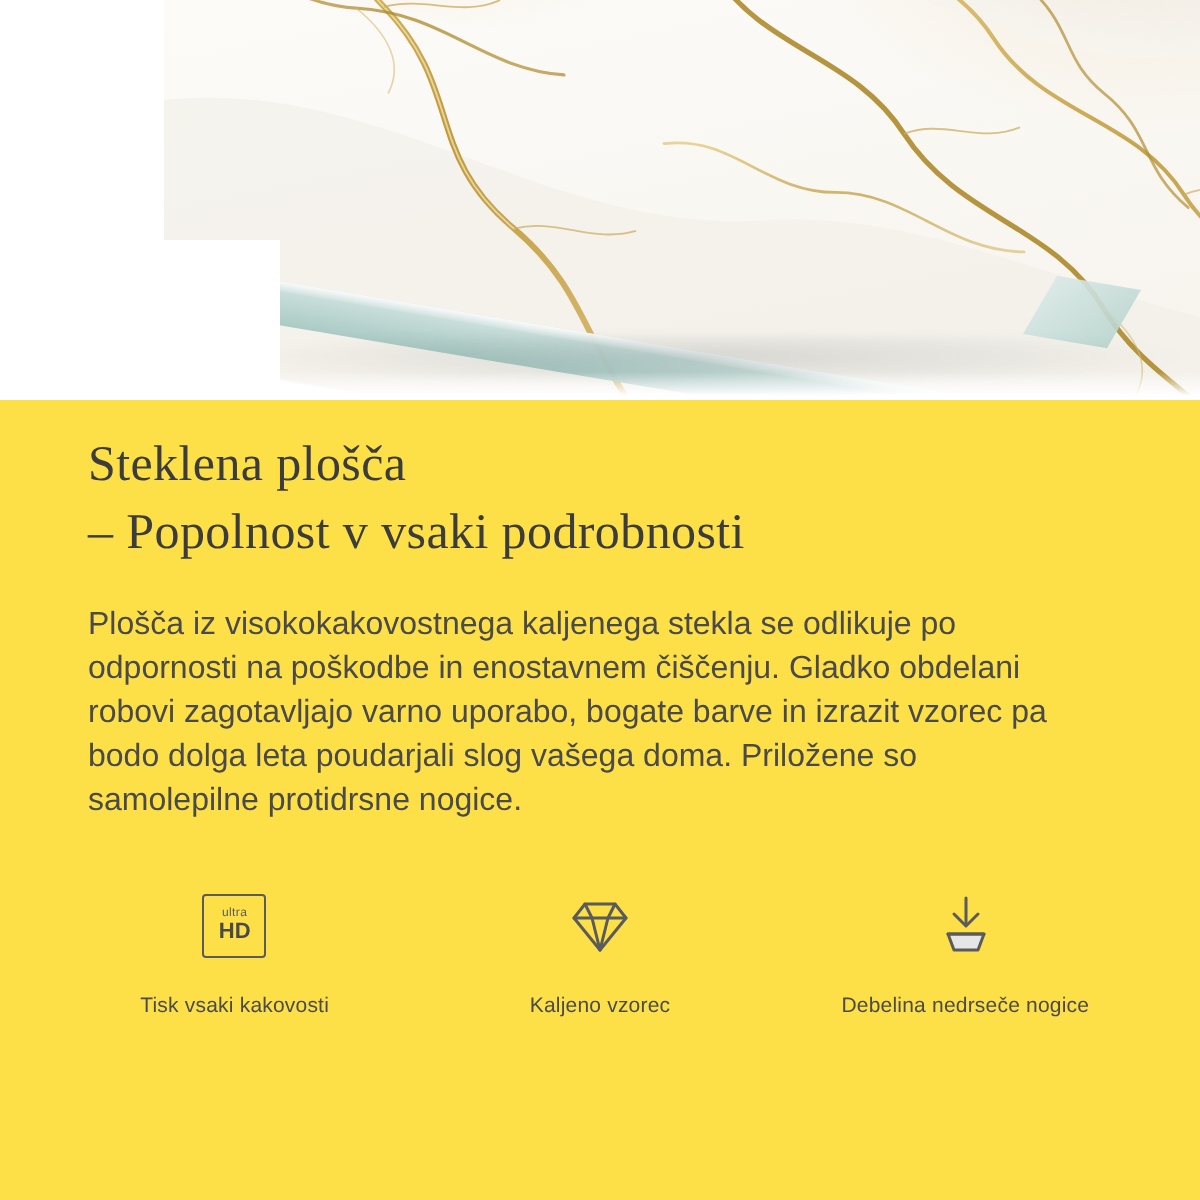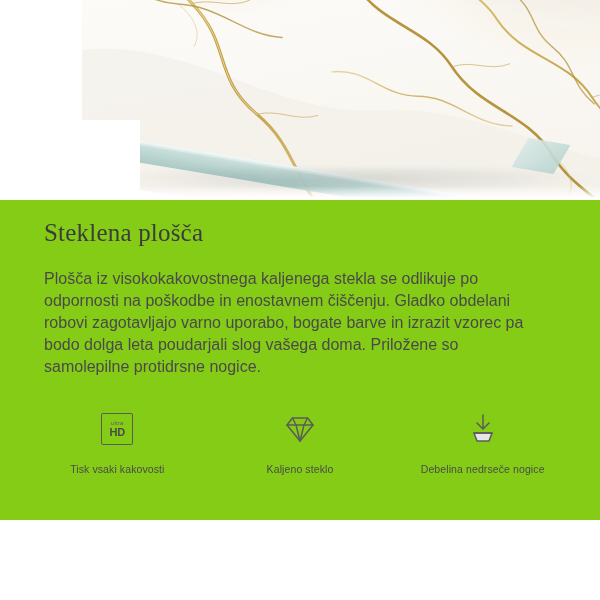--- a/index.html
+++ b/index.html
@@ -9,22 +9,22 @@
   body {
     width: 600px;
     height: 600px;
     background: #ffffff;
     font-family: "Liberation Sans", sans-serif;
     overflow: hidden;
   }
   .page {
     position: relative;
     width: 600px;
-    height: 520px;
-    background: #84cc16;
+    height: 600px;
+    background: #fde047;
     box-sizing: border-box;
     overflow: hidden;
   }
 
   
   .hero {
     position: relative;
     width: 600px;
     height: 200px;
     overflow: hidden;
@@ -256,20 +256,21 @@
       <div class="edge-right"></div>
       <div class="slab-shadow"></div>
       <div class="hero-mask-left"></div>
     </div>
     <div class="hero-fade"></div>
   </div>
 
   <div class="content">
     <h1 class="title">
       <span>Steklena plošča</span>
+      <span class="line2">– Popolnost v vsaki podrobnosti</span>
     </h1>
     <p class="body">Plošča iz visokokakovostnega kaljenega stekla se odlikuje po odpornosti na poškodbe in enostavnem čiščenju. Gladko obdelani robovi zagotavljajo varno uporabo, bogate barve in izrazit vzorec pa bodo dolga leta poudarjali slog vašega doma. Priložene so samolepilne protidrsne nogice.</p>
   </div>
 
   <div class="features">
 
 
     <div class="feature">
       <span class="glyph">
         <span class="hd-badge">
@@ -283,21 +284,21 @@
 
     <div class="feature">
       <span class="glyph">
         <svg width="40" height="40" viewBox="0 0 40 40" fill="none" stroke="#5b5b5b" stroke-width="1.5" stroke-linecap="round" stroke-linejoin="round">
           <path d="M7 16 L20 32 L33 16 L27.5 9 L12.5 9 Z"></path>
           <path d="M7 16 L33 16"></path>
           <path d="M12.5 9 L16 16 L20 32"></path>
           <path d="M27.5 9 L24 16 L20 32"></path>
         </svg>
       </span>
-      <span class="caption">Kaljeno steklo</span>
+      <span class="caption">Kaljeno vzorec</span>
     </div>
 
     <div class="feature">
       <span class="glyph">
         <svg width="40" height="40" viewBox="0 0 40 40" fill="none" stroke="#5b5b5b" stroke-width="1.5" stroke-linecap="round" stroke-linejoin="round">
           <path d="M20 6 L20 19"></path>
           <path d="M14 14 L20 20 L26 14"></path>
           <path d="M11 24 L29 24 L26 32 L14 32 Z" fill="#e6e6e6"></path>
           <path d="M11 24 L29 24"></path>
         </svg>

